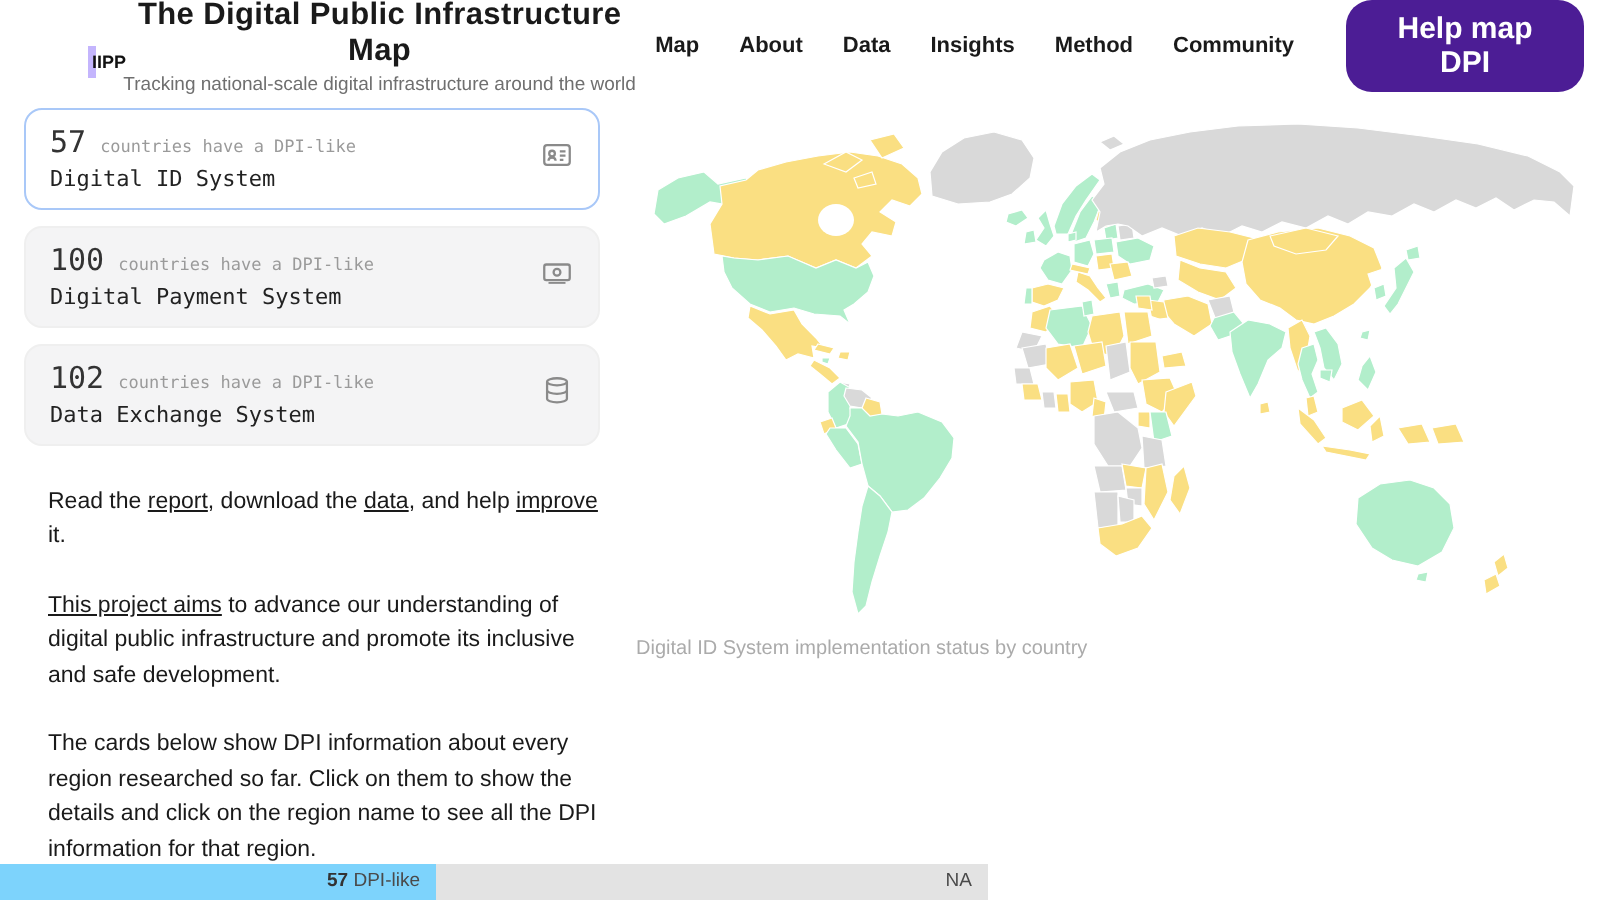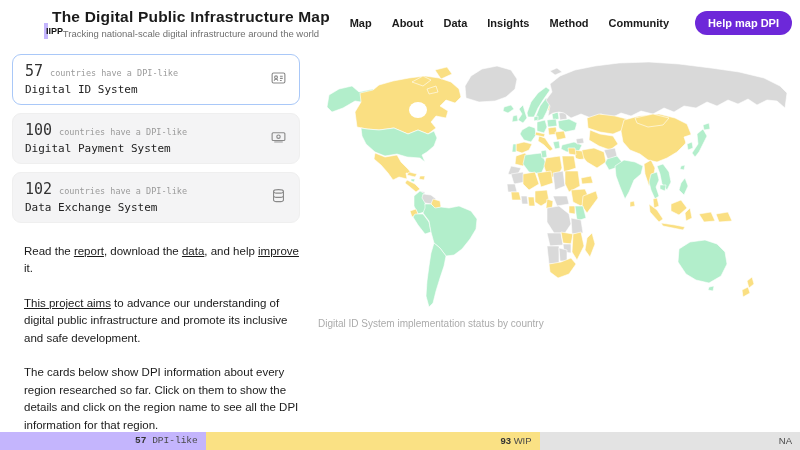--- a/index.html
+++ b/index.html
@@ -12,21 +12,21 @@
   .logo { width:28px; margin-top:-4px;padding-left:36px; }
   .logo-top { background:#111; color:#fff; font-weight:bold; font-size:9px;
     text-align:center; padding:6px 0 3px 0; letter-spacing:0.5px; }
   .logo-bottom { border:2px solid #c4b5fd; color:#111; font-weight:bold; font-size:9px;
     text-align:center; padding:1px 0; background:#fff; }
   .title-block { margin-left:8px;text-align:center; }
   .app-title { font-size:15.5px; font-weight:bold; letter-spacing:0.2px; }
   .app-subtitle { font-size:9.5px; color:#6f6f6f; margin-top:2px; }
   .nav { margin-left:auto; display:flex; align-items:center; gap:20px; }
   .nav a { font-size:11px; font-weight:bold; color:#1a1a1a; text-decoration:none; }
-  .cta { background:#6d28d9; color:#fff; font-size:11px; font-weight:bold;
+  .cta { background:#4c1d95; color:#fff; font-size:15px; font-weight:bold;
     border:none; border-radius:13px; padding:6px 13px; margin-left:6px; cursor:pointer; }
 
   
   .left { position:absolute; left:8px; top:54px; width:302px; }
   .headline { font-size:13.5px; font-weight:bold; margin-bottom:12px; }
   .card { position:relative; margin:0 0 8px 4px; width:288px; border-radius:9px;
     padding:7px 12px 8px 12px; background:#f4f4f5; border:1px solid #efefef; cursor:pointer; }
   .card.selected { background:#fff; border:1.5px solid #a9c8f8; }
   .mono { font-family:"DejaVu Sans Mono", monospace; }
   .card-line1 { display:flex; align-items:baseline; gap:7px; }
@@ -238,16 +238,15 @@
     <path d="M244,188 L252,188 L252,197 L245,196 Z" fill="#d9d9d9"></path>
     <path d="M228,190 L240,190 L240,207 L230,208 Z" fill="#d9d9d9"></path>
     <path d="M240,192 L248,194 L248,205 L241,205 Z" fill="#d9d9d9"></path>
     <path d="M230,208 L242,206 L252,202 L257,208 L250,218 L239,222 L231,216 Z" fill="#fadf82"></path>
     <path d="M268,182 L273,177 L276,188 L271,201 L266,194 Z" fill="#fadf82"></path>
   </svg>
   <div class="map-caption">Digital ID System implementation status by country</div>
 </div>
 
 <div class="legend-bar">
-  <div class="seg" style="width: 218px; background: #c4b5fd; font-family: Liberation Mono, monospace;"><b>57</b> <span>DPI-like</span></div>
-  <div class="seg" style="width: 354px; background: rgb(250, 225, 132);"><b>93</b> <span>WIP</span></div>
+  <div class="seg" style="width: 218px; background: #7dd3fc;"><b>57</b> <span>DPI-like</span></div>
   <div class="seg" style="width: 276px; background: rgb(227, 227, 227);"><b></b> <span>NA</span></div>
 </div>
 
 </body></html>

